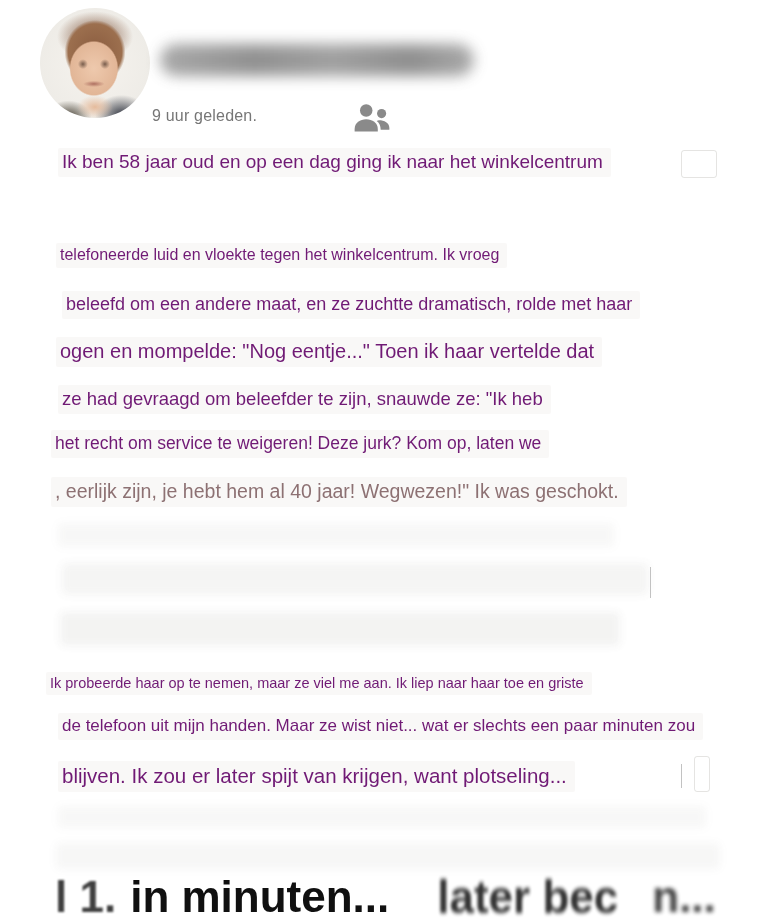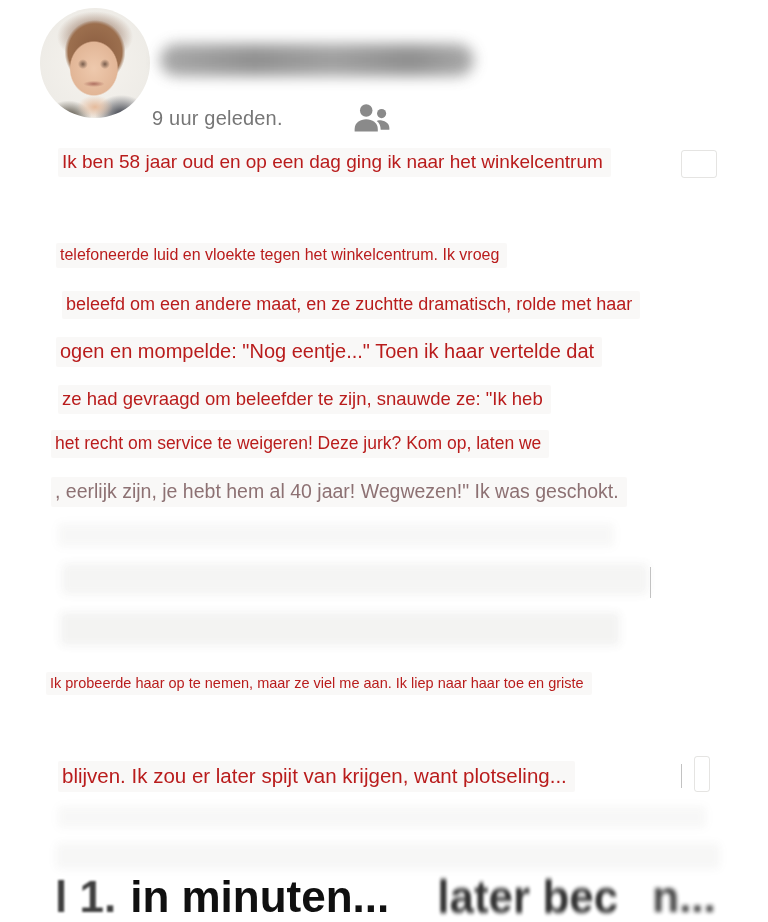--- a/index.html
+++ b/index.html
@@ -24,28 +24,28 @@
       radial-gradient(ellipse 32% 24% at 74% 97%, #3a3e49 0%, rgba(58,62,73,0) 75%),
       radial-gradient(ellipse 28% 20% at 26% 99%, #4a4438 0%, rgba(74,68,56,0) 75%),
       radial-gradient(circle at 50% 50%, #f6f3ee 0%, #ebe9e4 100%);
   }
   .username-blur{
     position:absolute;left:160px;top:44px;width:314px;height:32px;border-radius:16px;
     background:linear-gradient(90deg,#9a9a9a,#7e7e7e 30%,#909090 55%,#7c7c7c 80%,#9b9b9b);
     filter:blur(7px);opacity:.85;
   }
   .timestamp{
-    position:absolute;left:152px;top:107px;font-size:20px;color:#767676;letter-spacing:.2px;
+    position:absolute;left:152px;top:107px;font-size:16px;color:#767676;letter-spacing:.2px;
   }
   .friends-icon{position:absolute;left:352px;top:102px;width:40px;height:32px;}
   .friends-icon svg{width:100%;height:100%;fill:#8a8a8a;}
 
   
   .line{
-    position:absolute;color:#b91c1c;white-space:nowrap;
+    position:absolute;color:#701a75;white-space:nowrap;
     background:rgba(234,232,229,0.30);padding:3px 8px 4px 4px;border-radius:2px;
   }
   .l1 {top:148px;left:58px;font-size:19px;}
   .l2 {top:197px;left:62px;font-size:18px;}
   .l3 {top:243px;left:56px;font-size:16px;}
   .l4 {top:291px;left:62px;font-size:18px;}
   .l5 {top:337px;left:56px;font-size:20px;}
   .l6 {top:385px;left:58px;font-size:18.5px;}
   .l7 {top:430px;left:51px;font-size:17.5px;}
   .l8 {top:477px;left:51px;font-size:19.5px;color:#8d7173;}
@@ -101,20 +101,21 @@
   </div>
 
   <div class="line l1">Ik ben 58 jaar oud en op een dag ging ik naar het winkelcentrum</div>
   <div class="line l3">telefoneerde luid en vloekte tegen het winkelcentrum. Ik vroeg</div>
   <div class="line l4">beleefd om een andere maat, en ze zuchtte dramatisch, rolde met haar</div>
   <div class="line l5">ogen en mompelde: "Nog eentje..." Toen ik haar vertelde dat</div>
   <div class="line l6">ze had gevraagd om beleefder te zijn, snauwde ze: "Ik heb</div>
   <div class="line l7">het recht om service te weigeren! Deze jurk? Kom op, laten we</div>
   <div class="line l8">, eerlijk zijn, je hebt hem al 40 jaar! Wegwezen!" Ik was geschokt.</div>
   <div class="line l9">Ik probeerde haar op te nemen, maar ze viel me aan. Ik liep naar haar toe en griste</div>
+  <div class="line l10">de telefoon uit mijn handen. Maar ze wist niet... wat er slechts een paar minuten zou</div>
   <div class="line l11">blijven. Ik zou er later spijt van krijgen, want plotseling...</div>
 
   <div class="ghost g1"></div>
   <div class="ghost g2"></div>
   <div class="ghost g3"></div>
   <div class="ghost g4"></div>
   <div class="ghost g5"></div>
 
   <div class="artifact a1"></div>
   <div class="artifact a2"></div>

